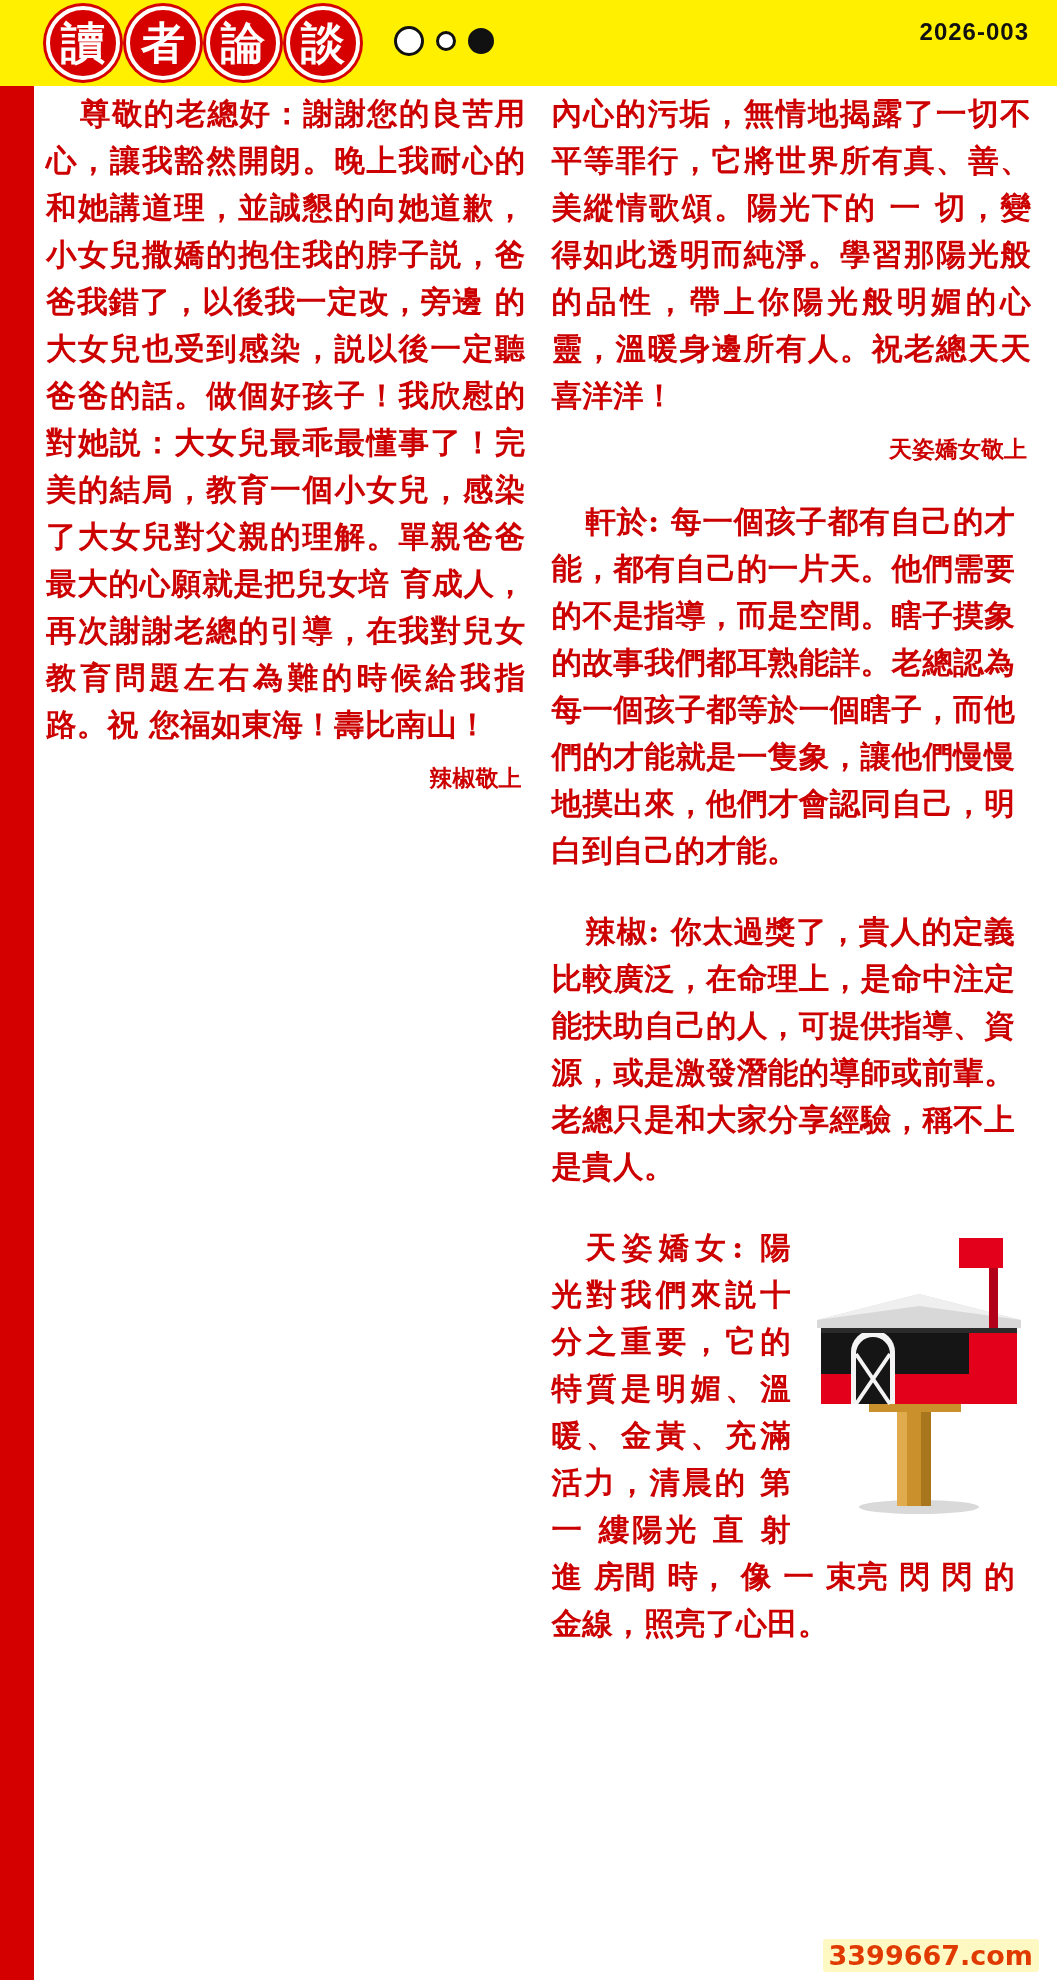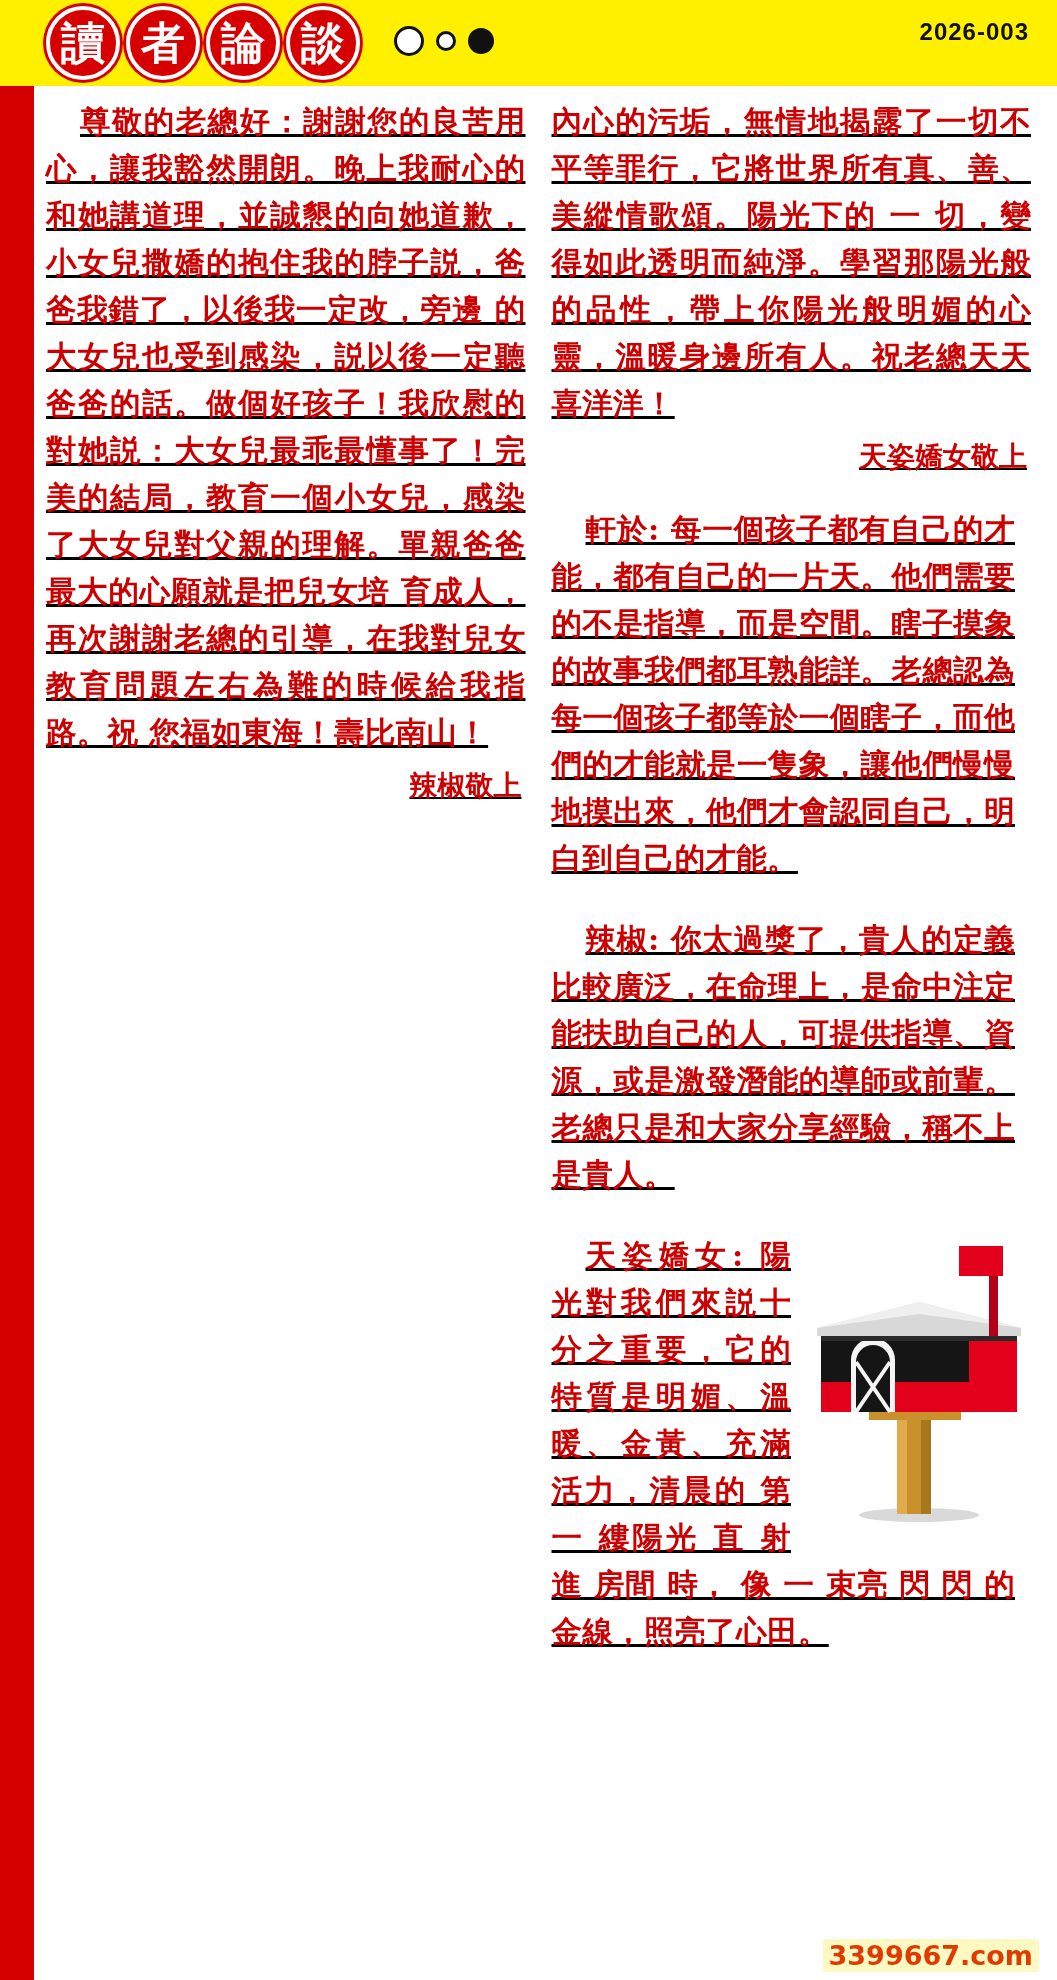--- a/index.html
+++ b/index.html
@@ -83,22 +83,21 @@
     color: #111111;
     letter-spacing: 1px;
   }
 
   
   .content {
     position: absolute;
     left: 34px; top: 86px;
     width: 1015px;
     height: 1894px;
-    padding: 12px 26px 0 12px;
-    text-decoration: underline;
+    padding: 4px 26px 0 12px;
   }
   .cols {
     position: relative;
     width: 985px;
     height: 1880px;
     display: flex;
     gap: 26px;
   }
   .col {
     width: 480px;
@@ -114,21 +113,21 @@
     text-align: justify;
     text-justify: inter-character;
     text-indent: 34px;
     font-weight: bold;
     letter-spacing: 0.3px;
   }
   p.para.noindent { text-indent: 0; }
   p.sign {
     margin: 0 0 30px 0;
     font-family: "DejaVu Serif", "Liberation Serif", serif;
-    font-size: 28px;
+    font-size: 23px;
     line-height: 47px;
     color: #cc0000;
     font-weight: bold;
     text-align: right;
     padding-right: 4px;
   }
   p.sign.tight { margin-bottom: 26px; }
 
   
   p.reply {

